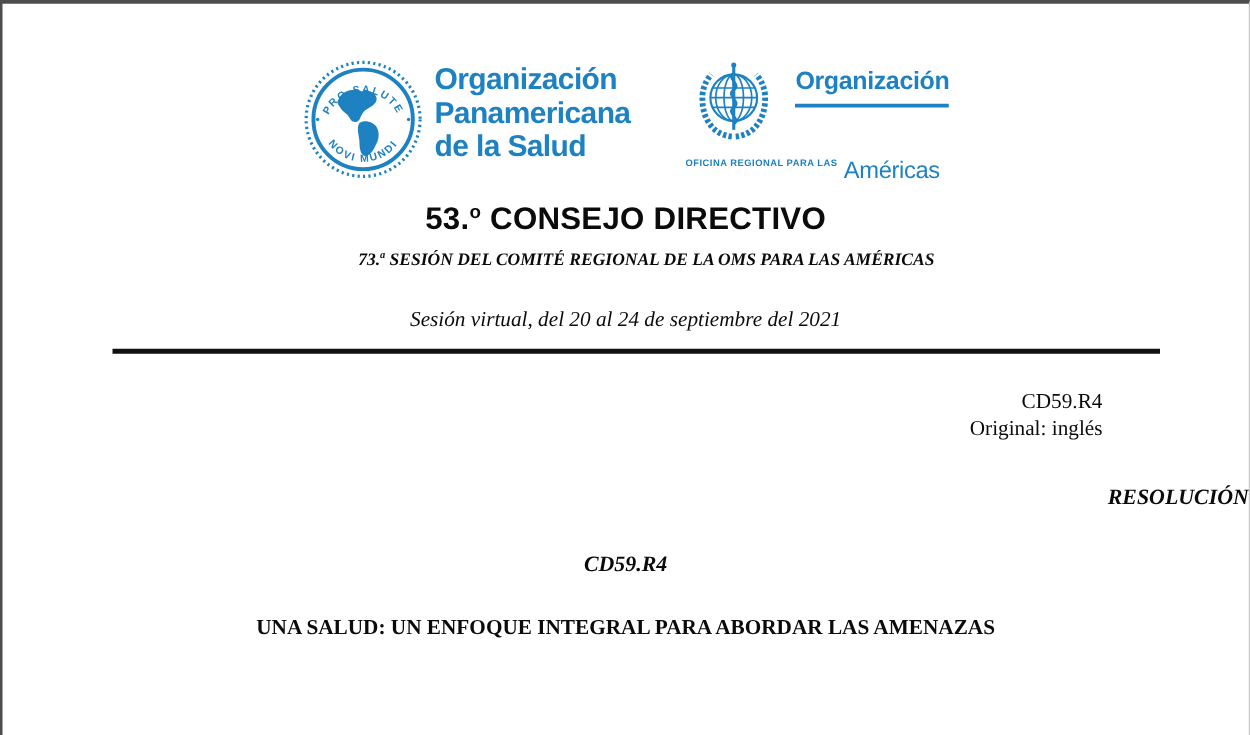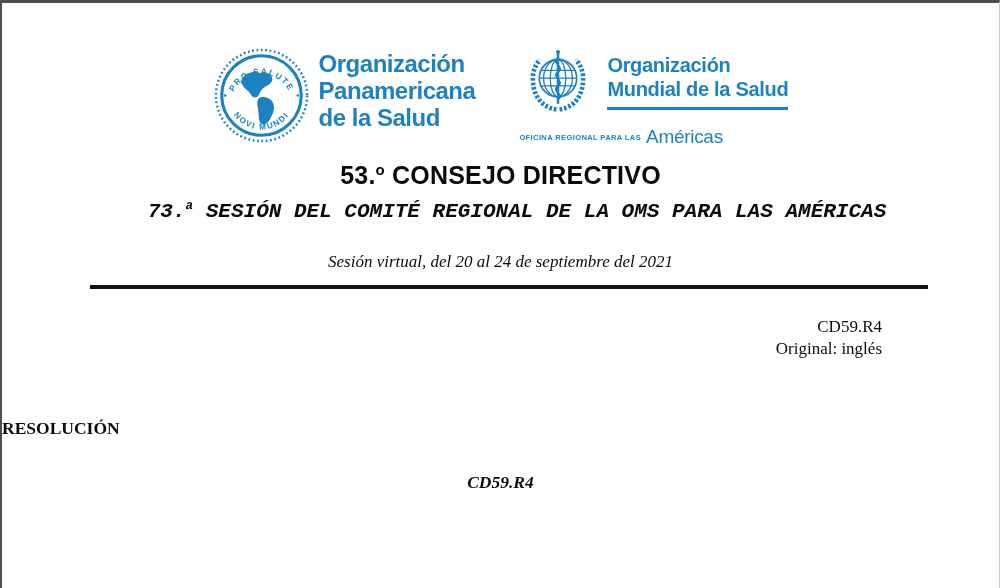--- a/index.html
+++ b/index.html
@@ -47,21 +47,21 @@
     font-size:20px;
     line-height:24px;
     letter-spacing:-0.3px;
     color:var(--blue);
     padding-bottom:6px;
     border-bottom:3px solid var(--blue);
   }
   .who-regional{
     margin-top:5px;
     display:flex;
-    align-items:center;
+    align-items:flex-start;
     color:var(--blue);
     font-family:"Liberation Sans", sans-serif;
   }
   .who-regional-prefix{
     font-size:7.5px;
     font-weight:bold;
     letter-spacing:0.4px;
     margin-right:5px;
   }
   .who-regional-name{
@@ -74,24 +74,24 @@
   .title-block{text-align:center;}
   .main-title{
     margin-top:13px;
     font-family:"Liberation Sans", sans-serif;
     font-weight:bold;
     font-size:25px;
     letter-spacing:0.2px;
   }
   .sub-title{
     margin-top:9px;
-    font-family:Liberation Mono, monospace;
-    font-weight:bold;
-    font-style:italic;
-    font-size:21px;
+    font-family:Liberation Serif, serif;
+    font-weight:bold;
+    font-style:italic;
+    font-size:14px;
     white-space:nowrap;
     padding-left:33px;
   }
   .ordinal{
     font-size:60%;
     vertical-align:super;
   }
   .session-line{
     margin-top:29px;
     font-style:italic;
@@ -106,23 +106,24 @@
 
   
   .ref-block{
     margin-top:27px;
     padding-right:117px;
     text-align:right;
     font-size:17px;
     line-height:22px;
   }
   .resolution-heading{
-    margin-top:58px;
-    text-align:left;
-    font-weight:bold;
+    margin-top:33px;
+    text-align:right;
+    font-weight:bold;
+    font-style:italic;
     font-size:17.5px;
   }
   .resolution-number{
     margin-top:33px;
     text-align:center;
     font-weight:bold;
     font-style:italic;
     font-size:17.5px;
   }
   .doc-title{
@@ -181,21 +182,20 @@
         <line x1="28.2" y1="30" x2="71.8" y2="30" stroke="#1d81c2" stroke-width="1.7"></line>
         <line x1="26" y1="40" x2="74" y2="40" stroke="#1d81c2" stroke-width="1.7"></line>
         <line x1="28.2" y1="50" x2="71.8" y2="50" stroke="#1d81c2" stroke-width="1.7"></line>
 
         <circle cx="50" cy="6.5" r="2.6" fill="#1d81c2"></circle>
         <rect x="48.4" y="7" width="3.2" height="66" fill="#1d81c2"></rect>
         <path d="M50 15 C41 20 59 26 50 32 C41 38 59 44 50 50 C41 56 59 62 50 67" fill="none" stroke="#1d81c2" stroke-width="2.6"></path>
       </svg>
       <div class="who-wordmark">
         <div>Organización</div>
-        <div>Mundial de la Salud</div>
       </div>
     </div>
     <div class="who-regional">
       <span class="who-regional-prefix">OFICINA REGIONAL PARA LAS</span>
       <span class="who-regional-name">Américas</span>
     </div>
   </div>
 </div>
 
 <div class="title-block">
@@ -213,13 +213,14 @@
 <div class="ref-block">
   <div>CD59.R4</div>
   <div>Original: inglés</div>
 </div>
 
 <div class="resolution-heading">RESOLUCIÓN</div>
 
 <div class="resolution-number">CD59.R4</div>
 
 <div class="doc-title">
+  <div>UNA SALUD: UN ENFOQUE INTEGRAL PARA ABORDAR LAS AMENAZAS</div>
 </div>
 
 </body></html>

